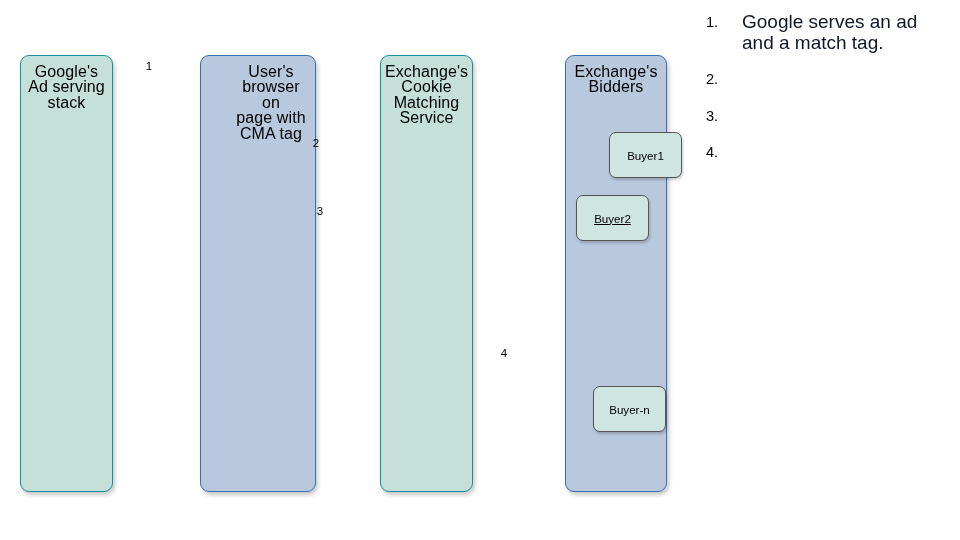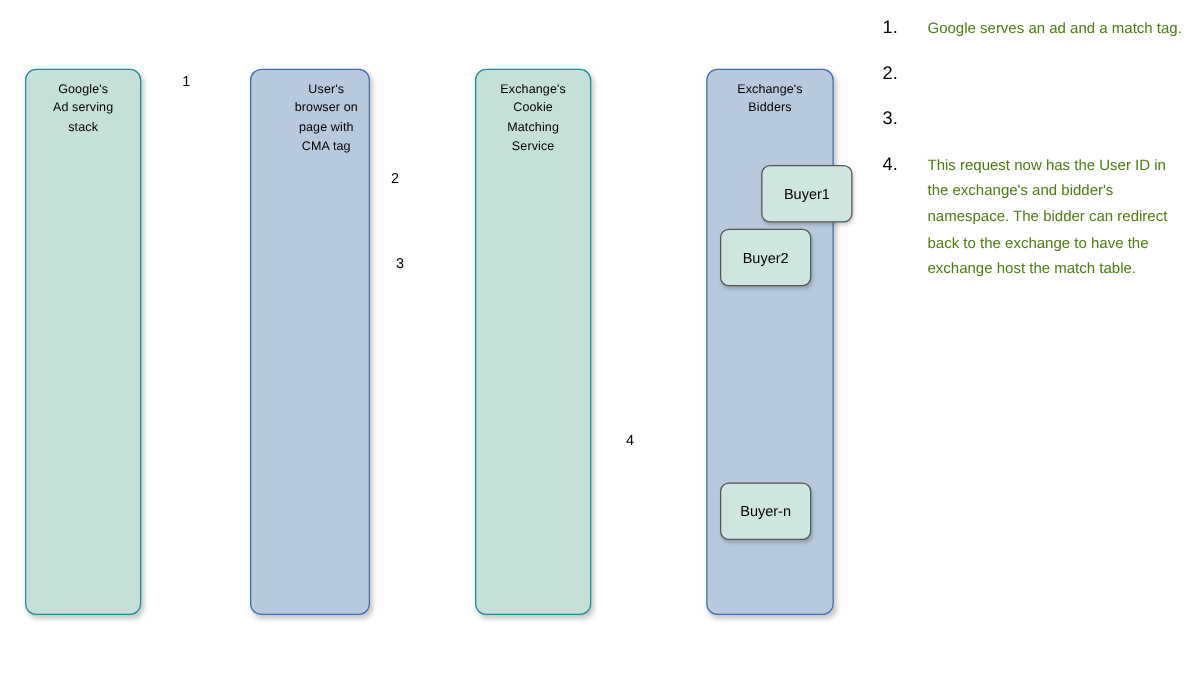--- a/index.html
+++ b/index.html
@@ -35,29 +35,29 @@
   .lane-green {
     background: #c5e0d8;
     border: 1.2px solid #1a8e9e;
   }
   .lane-blue {
     background: #b8c9de;
     border: 1.2px solid #3a6fb5;
   }
   .lane-label {
     display: block;
-    font-size: 10px;
+    font-size: 16px;
     line-height: 15.4px;
     color: #000;
     letter-spacing: 0.1px;
     padding: 0 4px;
   }
 
   #lane-1 { left: 20px;  top: 55px; width: 93px;  height: 437px; }
-  #lane-2 { left: 200px; top: 55px; width: 96px;  height: 437px; padding-left: 26px; }
+  #lane-2 { left: 200px; top: 55px; width: 116px;  height: 437px; padding-left: 26px; }
   #lane-3 { left: 380px; top: 55px; width: 93px;  height: 437px; }
   #lane-4 { left: 565px; top: 55px; width: 102px; height: 437px; }
 
   
   .buyer {
     position: absolute;
     left: 10px;
     width: 73px;
     height: 46px;
     box-sizing: border-box;
@@ -68,23 +68,23 @@
     align-items: center;
     justify-content: center;
     box-shadow: 1px 2px 3px rgba(0,0,0,0.2);
   }
   .buyer span {
     font-size: 11.6px;
     line-height: 13px;
     color: #000;
   }
   #buyer-0 { top: 76px; margin-left: 33px; }
-  #buyer-1 { top: 127px; }
+  #buyer-1 { top: 139px; text-decoration: underline; }
   #buyer-2 { top: 197px; }
-  #buyer-3 { top: 330px; }
+  #buyer-3 { top: 330px; margin-left: 17px; }
 
   
   #arrows {
     position: absolute;
     left: 0; top: 0;
     width: 960px;
     height: 540px;
     pointer-events: none;
   }
 
@@ -115,23 +115,23 @@
     margin-bottom: 16px;
   }
   .step-num {
     flex: 0 0 36px;
     font-size: 14.6px;
     line-height: 20.6px;
     color: #000;
   }
   .step-text {
     flex: 1 1 auto;
-    font-size: 12px;
+    font-size: 19px;
     line-height: 20.6px;
-    color: #4d7c0f;
+    color: #0f172a;
   }
 </style>
 </head>
 <body>
 
 <div id="canvas">
 
   <div class="lane lane-green" id="lane-1">
     <span class="lane-label">Google's<br>Ad serving<br>stack</span>
   </div>
@@ -199,17 +199,16 @@
       <div class="step-text">Google serves an ad and a match tag.</div>
     </div>
     <div class="step">
       <div class="step-num">2.</div>
     </div>
     <div class="step">
       <div class="step-num">3.</div>
     </div>
     <div class="step">
       <div class="step-num">4.</div>
-      <div class="step-text">This request now has the User ID in the exchange's and bidder's namespace. The bidder can redirect back to the exchange to have the exchange host the match table.</div>
     </div>
   </div>
 
 </div>
 
 </body></html>

